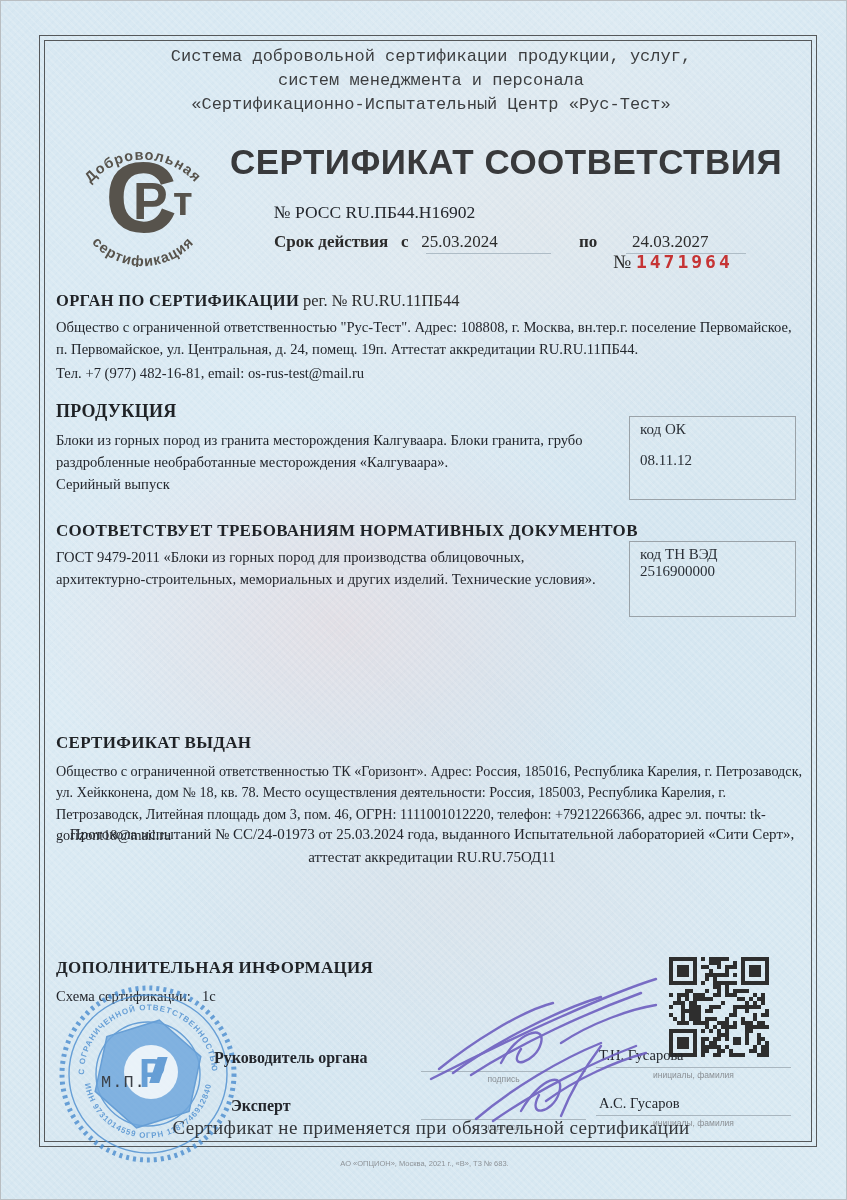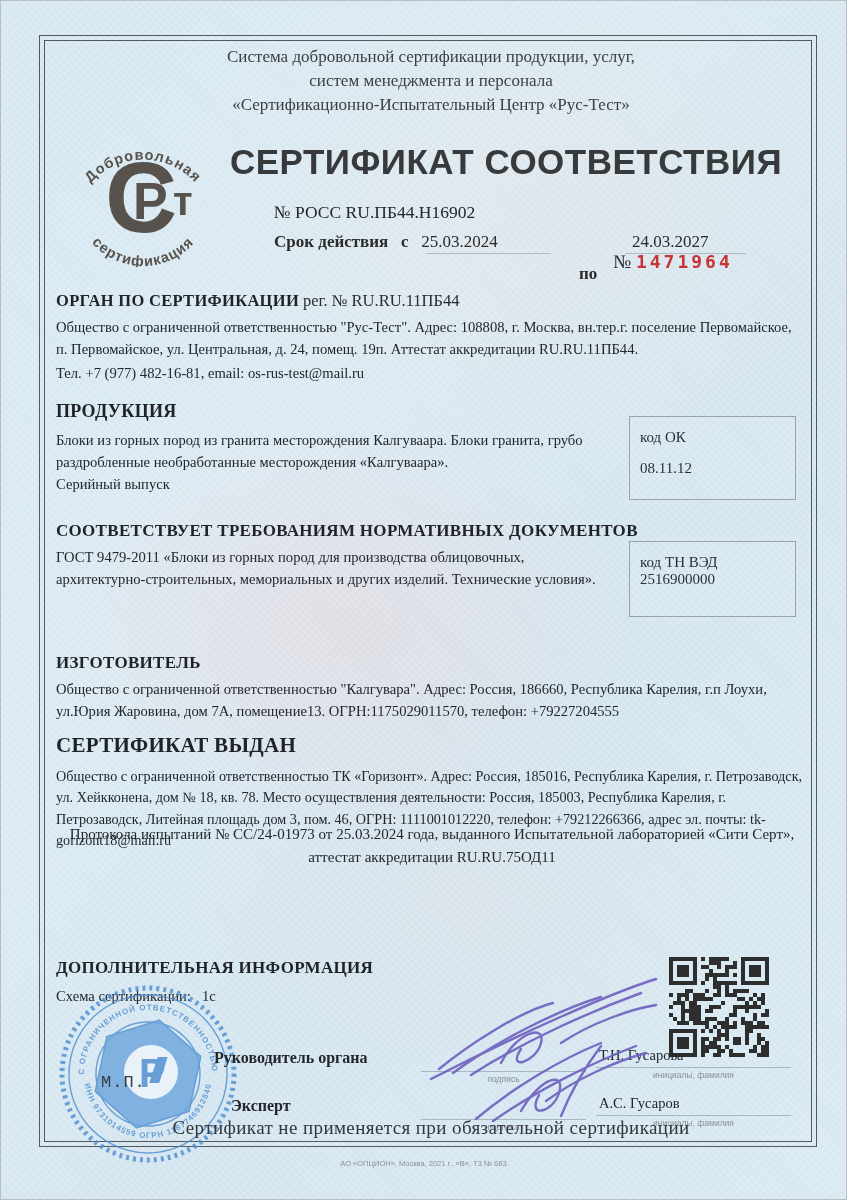--- a/index.html
+++ b/index.html
@@ -16,33 +16,33 @@
   .page::before{
     content:""; position:absolute; inset:0; pointer-events:none; opacity:.35;
     background:
       repeating-linear-gradient(45deg, rgba(255,255,255,.35) 0 2px, rgba(255,255,255,0) 2px 5px),
       repeating-linear-gradient(-45deg, rgba(176,205,224,.18) 0 2px, rgba(255,255,255,0) 2px 6px);
   }
   .frame{position:absolute; left:38px; top:34px; right:29px; bottom:52px; border:1.6px solid #55585a;}
   .frame::after{content:""; position:absolute; inset:4px; border:1px solid #55585a;}
   .abs{position:absolute;}
   .hdr{left:120px; top:44px; width:620px; text-align:center;
-       font-family:Liberation Serif, serif; font-size:17px; line-height:24px; color:#3c3e40;}
+       font-family:Liberation Mono, monospace; font-size:17px; line-height:24px; color:#3c3e40;}
   .title{left:205px; top:141px; width:600px; text-align:center;
        font-family:"Liberation Sans", sans-serif; font-weight:bold; font-size:35px;
        letter-spacing:.5px; color:#38393b;}
   .certno{left:273px; top:201px; font-size:17.5px; color:#23262c;}
   .validity{left:273px; top:231px; font-size:17px;}
   .validity b{font-weight:bold;}
   .dateline{height:1px; background:#aebcc6;}
   .blankno{left:612px; top:250px; font-size:19px;}
   .blankno .num{font-family:"DejaVu Sans Mono", monospace; letter-spacing:3px; font-weight:bold; font-size:18px;}
   .sec-h{font-weight:bold; font-size:16.5px; letter-spacing:.3px; color:#1f2226;}
   .body-t{font-size:14.6px; line-height:1.5; color:#23262c; text-align:left;}
-  .codebox{border:1px solid #9aa2a8; background:rgba(255,255,255,.06); font-size:15px; color:#2a2f36; padding:12px 10px; box-sizing:border-box;}
+  .codebox{border:1px solid #9aa2a8; background:rgba(255,255,255,.06); font-size:15px; color:#2a2f36; padding:4px 10px; box-sizing:border-box;}
   .cap{font-size:8.5px; color:#8a8f94; font-family:"Liberation Sans", sans-serif;}
   .sigline{height:1px; background:#a9b6bf;}
   .role{font-weight:bold; font-size:16px; color:#23262c;}
   .name{font-size:14.5px; color:#23262c;}
   .note{left:120px; top:1116px; width:620px; text-align:center; font-size:19px; letter-spacing:.4px; color:#33363a;}
   .printinfo{left:0; top:1158px; width:847px; text-align:center; font-size:7.5px; color:#8d9297; font-family:"Liberation Sans", sans-serif;}
   .mp{font-size:17px; color:#3a3f46; letter-spacing:1px;font-family:Liberation Mono, monospace;}
   svg text{font-family:"Liberation Sans", sans-serif;}
 </style>
 </head>
@@ -77,21 +77,21 @@
 
   <div class="abs title">СЕРТИФИКАТ СООТВЕТСТВИЯ</div>
   <div class="abs certno">№ РОСС RU.ПБ44.Н16902</div>
 
   <div class="abs validity">
     <b>Срок действия</b>&nbsp;&nbsp;
     <b>с</b>&nbsp;&nbsp;
     <span>25.03.2024</span>
   </div>
   <div class="abs dateline" style="left:425px; top:252px; width:125px;"></div>
-  <div class="abs validity" style="left:578px;margin-top:32px;">
+  <div class="abs validity" style="left:578px;">
     <b>по</b>
   </div>
   <div class="abs validity" style="left:631px;">
     <span>24.03.2027</span>
   </div>
   <div class="abs dateline" style="left:625px; top:252px; width:120px;"></div>
 
   <div class="abs blankno">
     <span>№</span>
     <span class="num" style="color:#c63434;">1471964</span>
@@ -116,27 +116,23 @@
 
   <div class="abs" style="left:55px; top:520px; width:750px;">
     <div class="sec-h" style="font-size:17px;">СООТВЕТСТВУЕТ ТРЕБОВАНИЯМ НОРМАТИВНЫХ ДОКУМЕНТОВ</div>
     <div class="body-t" style="margin-top:6px; width:560px;">ГОСТ 9479-2011 «Блоки из горных пород для производства облицовочных, архитектурно-строительных, мемориальных и других изделий. Технические условия».</div>
   </div>
   <div class="abs codebox" style="left:628px; top:540px; width:167px; height:76px;">
     <div>код ТН ВЭД</div>
     <div>2516900000</div>
   </div>
 
-  <div class="abs" style="left:55px; top:652px; width:748px;">
-    <div class="sec-h" style="font-size:17px;">ИЗГОТОВИТЕЛЬ</div>
-    <div class="body-t" style="margin-top:6px;">Общество с ограниченной ответственностью "Калгувара". Адрес: Россия, 186660, Республика Карелия, г.п Лоухи, ул.Юрия Жаровина, дом 7А, помещение13. ОГРН:1175029011570, телефон: +79227204555</div>
-  </div>
 
   <div class="abs" style="left:55px; top:732px; width:752px;">
-    <div class="sec-h" style="font-size:21px;">СЕРТИФИКАТ ВЫДАН</div>
+    <div class="sec-h" style="font-size:17px;">СЕРТИФИКАТ ВЫДАН</div>
     <div class="body-t" style="margin-top:8px; font-size:14.2px;">Общество с ограниченной ответственностью ТК «Горизонт». Адрес: Россия, 185016, Республика Карелия, г. Петрозаводск, ул. Хейкконена, дом № 18, кв. 78. Место осуществления деятельности: Россия, 185003, Республика Карелия, г. Петрозаводск, Литейная площадь дом 3, пом. 46, ОГРН: 1111001012220, телефон: +79212266366, адрес эл. почты: tk-gorizont18@mail.ru</div>
   </div>
 
   <div class="abs" style="left:55px; top:812px; width:752px;">
     <div class="body-t" style="margin-top:10px; font-size:15px;text-align:center;">Протокола испытаний № СС/24-01973 от 25.03.2024 года, выданного Испытательной лабораторией «Сити Серт», аттестат аккредитации  RU.RU.75ОД11</div>
   </div>
 
   <div class="abs" style="left:55px; top:957px; width:600px;">
     <div class="sec-h" style="font-size:17px;">ДОПОЛНИТЕЛЬНАЯ ИНФОРМАЦИЯ</div>
     <div class="body-t" style="margin-top:8px;">

